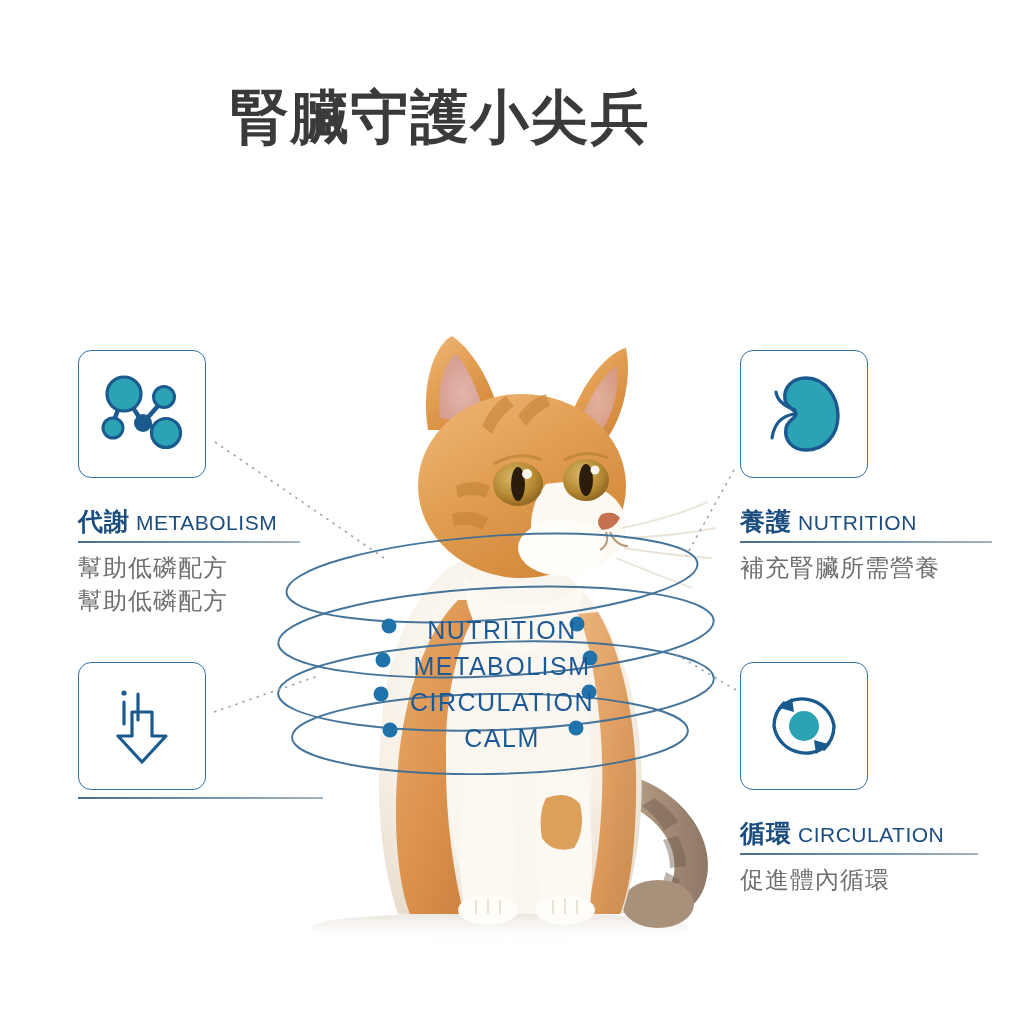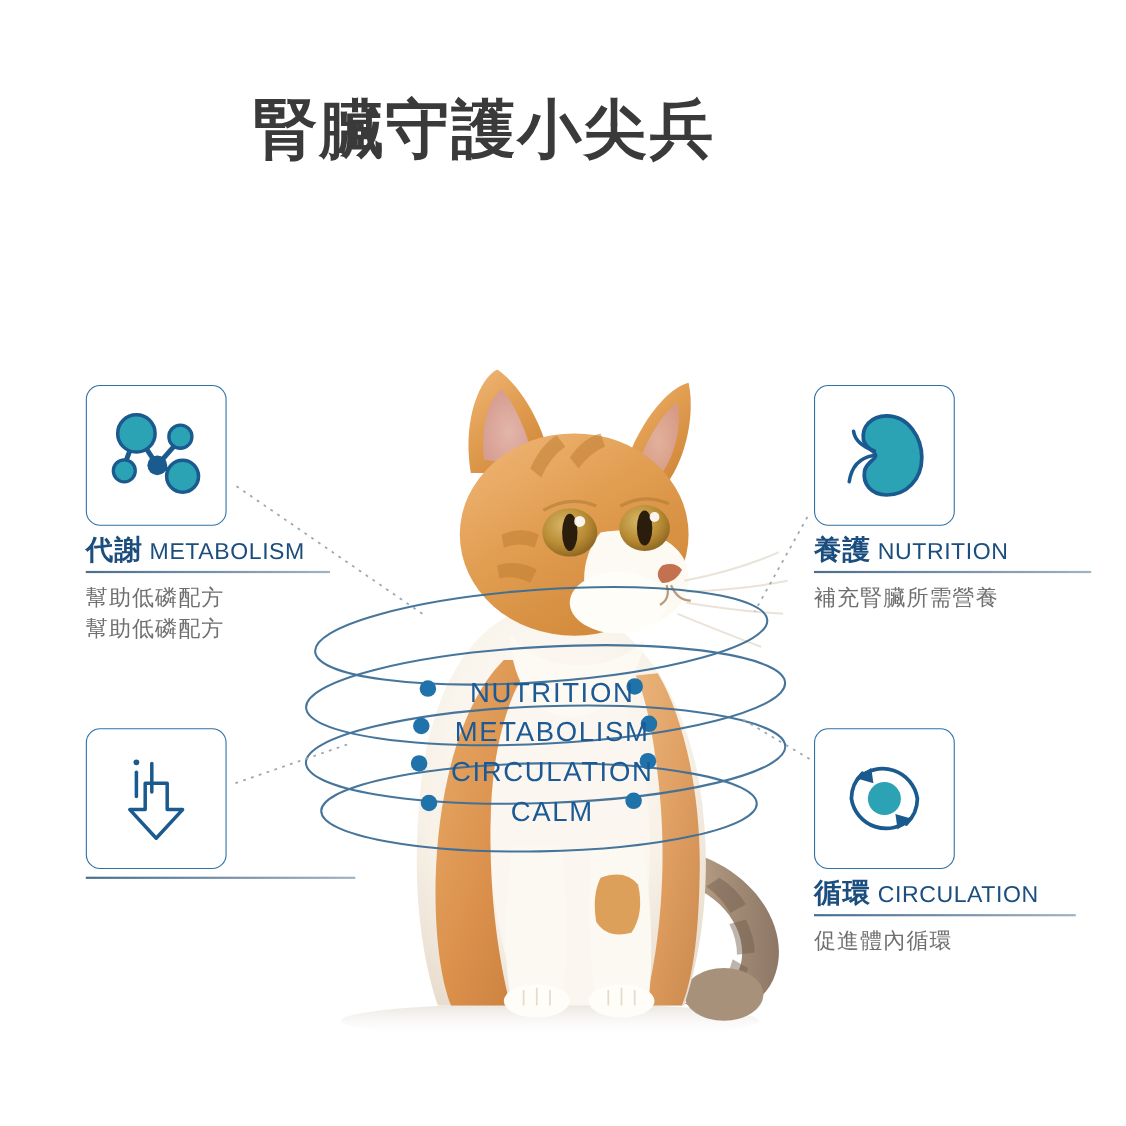--- a/index.html
+++ b/index.html
@@ -43,21 +43,21 @@
     width:128px;height:128px;
     border:1.6px solid #2f72a8;
     border-radius:13px;
     background:#ffffff;
     box-sizing:border-box;
     display:flex;align-items:center;justify-content:center;
   }
   .iconbox svg{display:block;}
 
   .lbl{
-    margin-top:9px;
+    margin-top:31px;
     color:#1b4d7e;
     white-space:nowrap;
     line-height:1;
   }
   .lbl .zh{
     font-size:25px;font-weight:bold;letter-spacing:1px;
     font-family:"DejaVu Sans","Liberation Sans",sans-serif;
   }
   .lbl .en{
     font-size:21px;font-weight:normal;letter-spacing:.5px;
@@ -68,21 +68,21 @@
     background:linear-gradient(to right,#4a6e8e,#9fb4c4);
   }
   .rule.r-tl{width:222px;}
   .rule.r-bl{width:245px;}
   .rule.r-tr{width:252px;}
   .rule.r-br{width:238px;}
 
   .desc{
     margin-top:10px;
     color:#6f6f6f;
-    font-size:20px;
+    font-size:24px;
     line-height:1.28;
     letter-spacing:1px;
     white-space:nowrap;
     font-family:"DejaVu Sans","Liberation Sans",sans-serif;
   }
 
   
   #keywords{
     position:absolute;left:362px;top:612px;width:280px;
     text-align:center;pointer-events:none;

